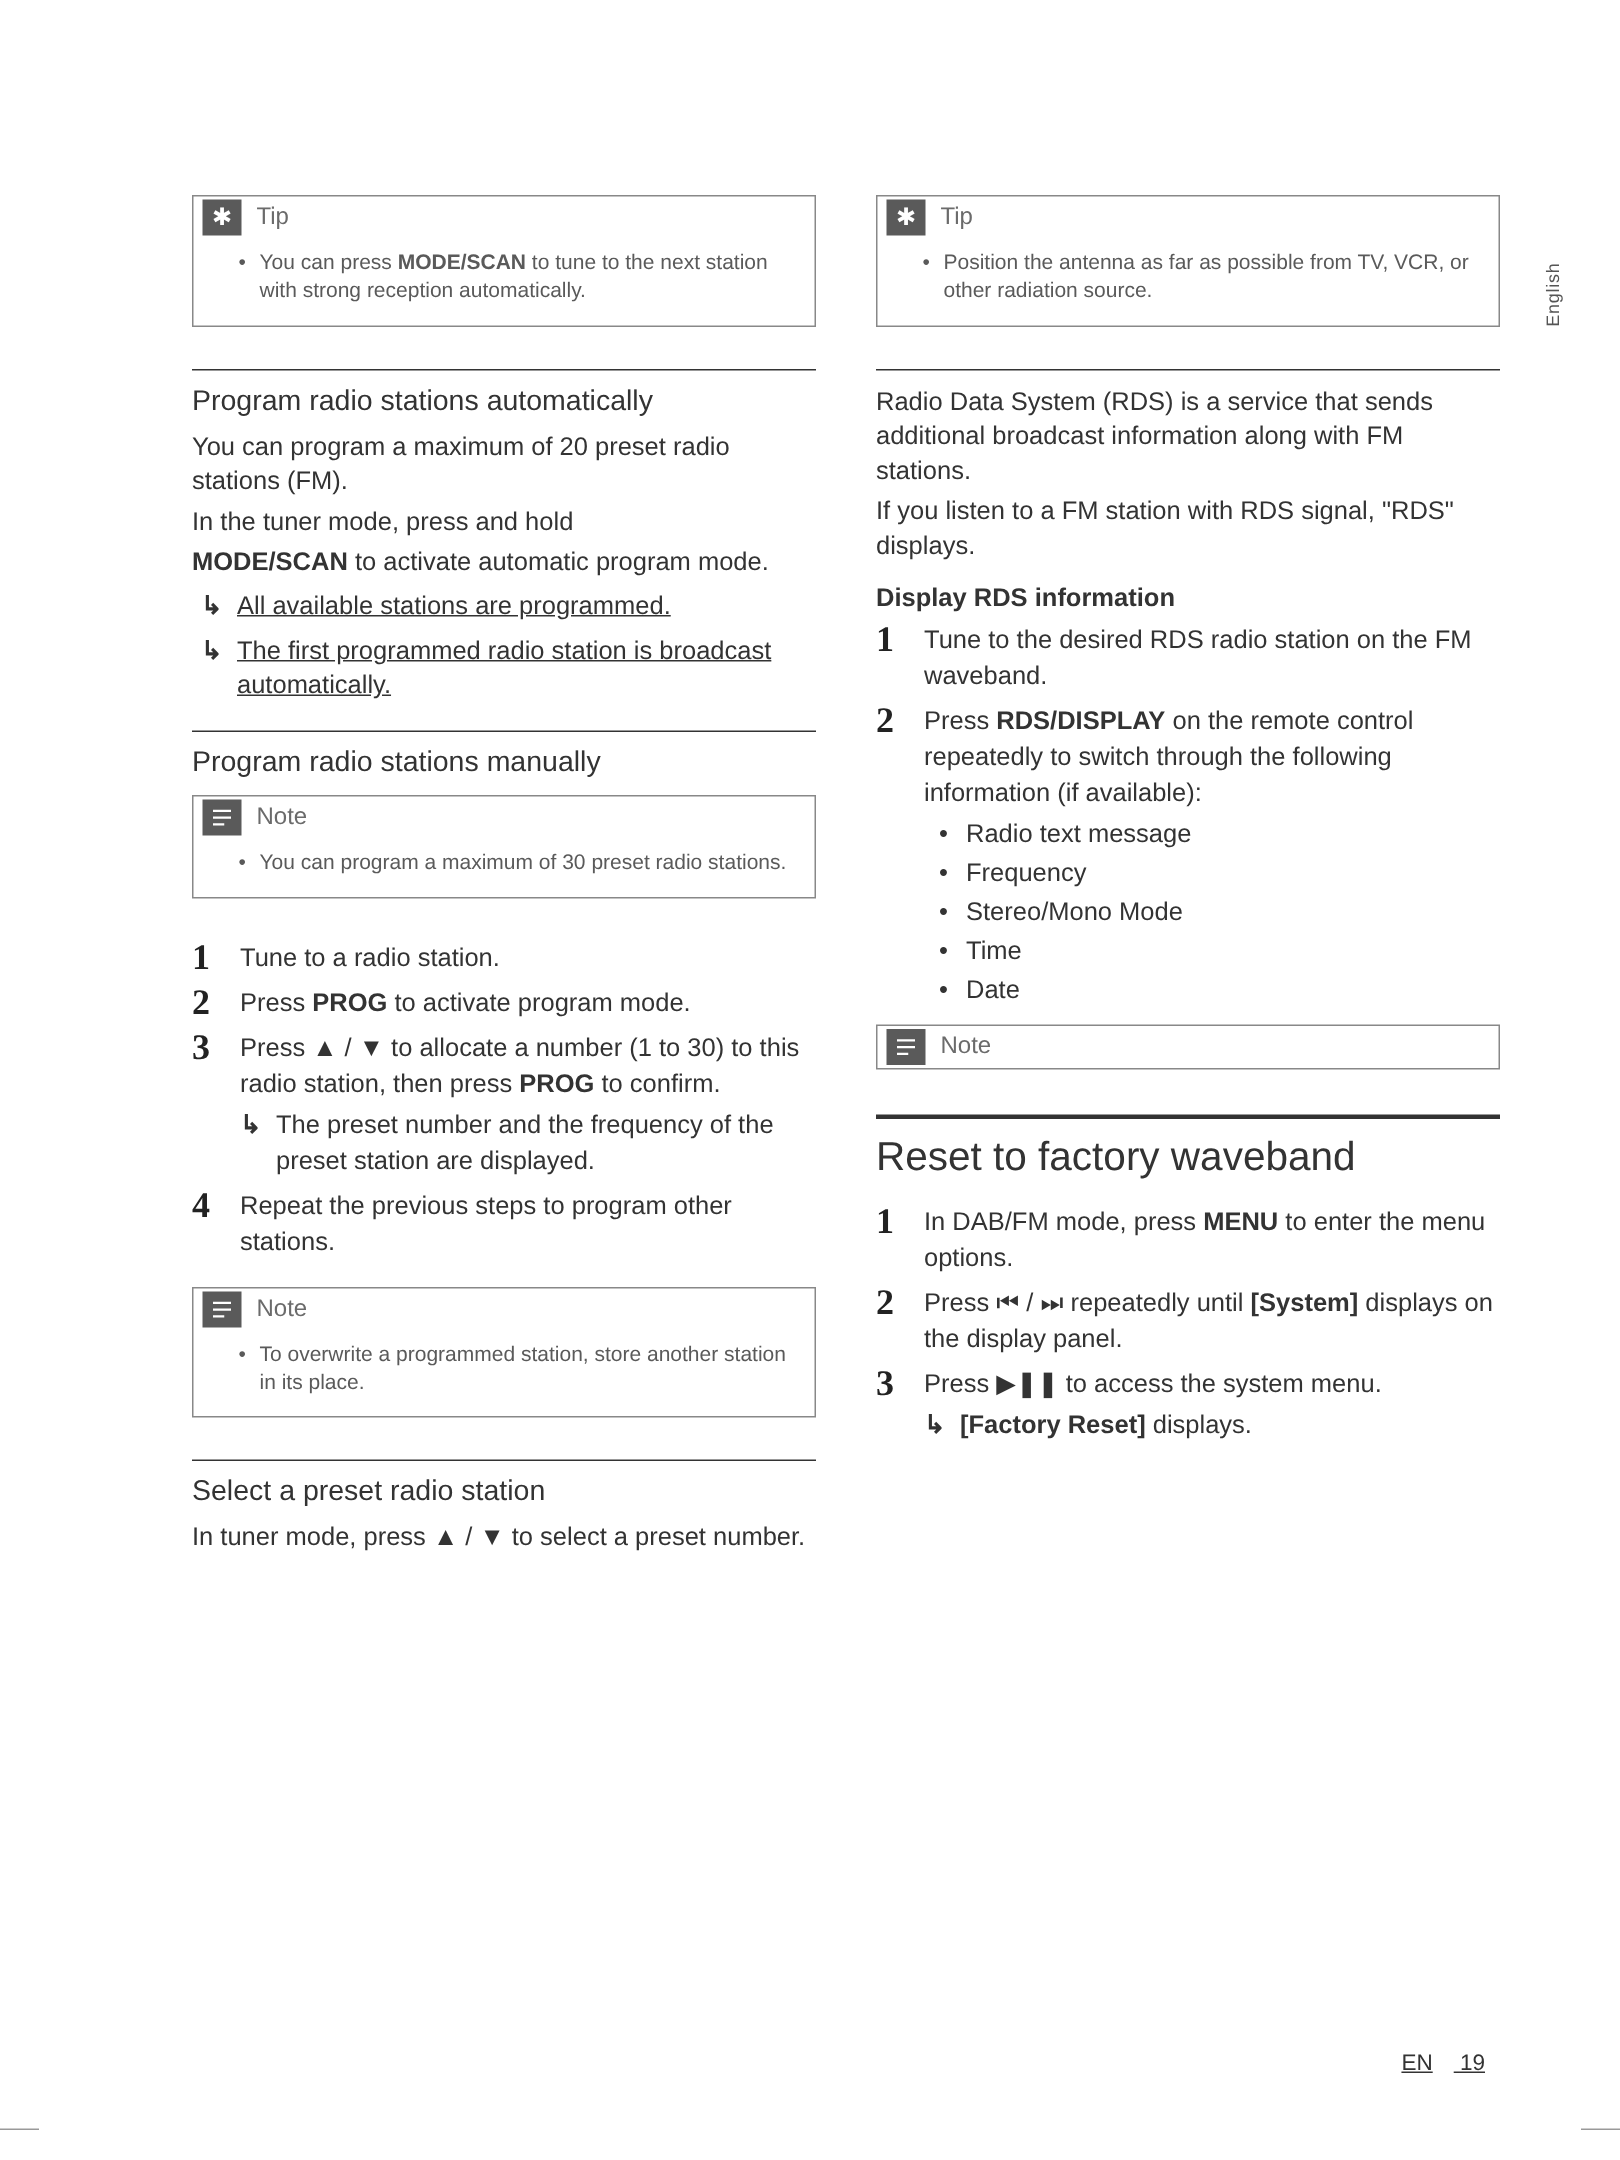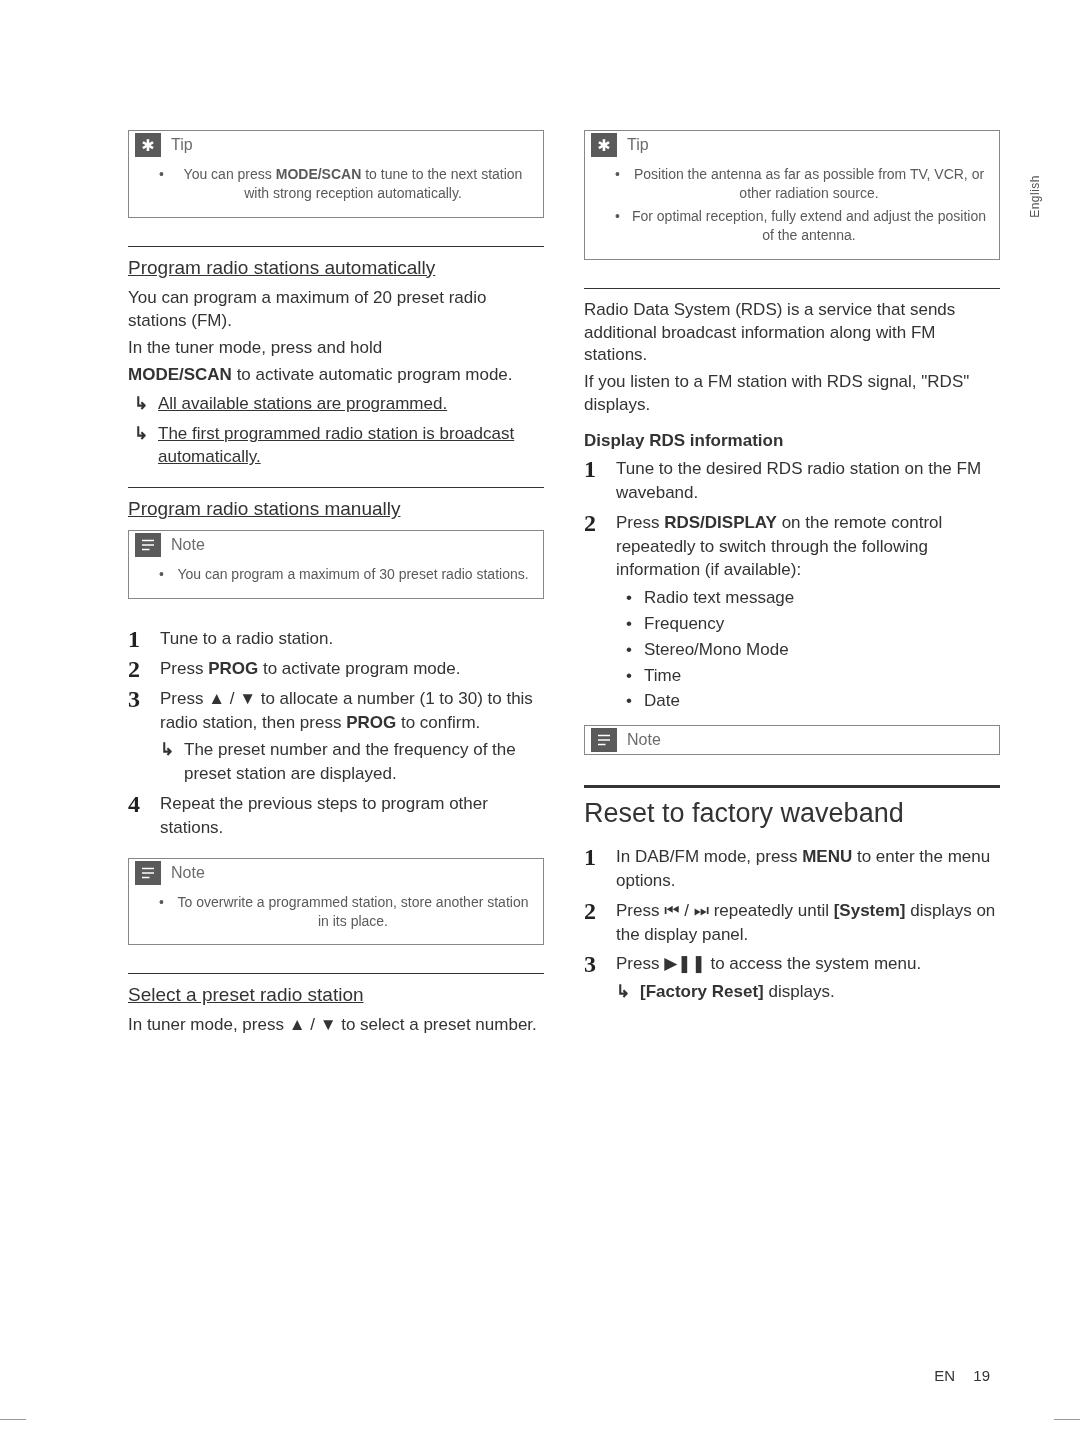--- a/index.html
+++ b/index.html
@@ -45,39 +45,38 @@
   .callout-title {
     color: #6b6b6b;
     font-size: 16px;
   }
   .callout-body {
     padding: 6px 10px 10px 30px;
     font-size: 14px;
     color: #5a5a5a;
     line-height: 1.35;
   }
-  .callout-body ul { list-style: none; text-align: center; }
+  .callout-body ul { list-style: none; }
   .callout-body li { position: relative; padding-left: 14px; margin-bottom: 4px; }
   .callout-body li::before {
     content: '•';
     position: absolute;
     left: 0;
   }
   
   .section-rule {
     border-top: 1px solid #333;
     margin: 18px 0 10px 0;
   }
   .section-rule.thick { border-top-width: 3px; }
   h2 {
     font-size: 19px;
     font-weight: normal;
     margin-bottom: 8px;
     color: #333;
-    text-decoration: underline;
   }
   h1 {
     font-size: 27px;
     font-weight: normal;
     margin-bottom: 16px;
     color: #333;
   }
   h3 {
     font-size: 17px;
     font-weight: bold;
@@ -175,20 +174,21 @@
     transform: rotate(180deg);
     letter-spacing: 0.5px;
   }
   
   .footer {
     position: absolute;
     bottom: 56px;
     right: 90px;
     font-size: 15px;
     color: #333;
+    text-decoration: underline;
   }
   .footer .lang { margin-right: 14px; }
   .crop-mark {
     position: absolute;
     width: 26px;
     border-top: 1px solid #999;
   }
   .crop-mark.bl { bottom: 20px; left: 0; }
   .crop-mark.br { bottom: 20px; right: 0; }
 </style>
@@ -279,21 +279,20 @@
   <div class="column">
 
     <div class="callout">
       <div class="callout-header">
         <span class="callout-icon">✱</span>
         <span class="callout-title">Tip</span>
       </div>
       <div class="callout-body">
           <ul>
             <li>Position the antenna as far as possible from TV, VCR, or other radiation source.</li>
-            <li>For optimal reception, fully extend and adjust the position of the antenna.</li>
           </ul>
         </div>
     </div>
 
     <div class="section-rule"></div>
     <p class="body">Radio Data System (RDS) is a service that sends additional broadcast information along with FM stations.</p>
     <p class="body">If you listen to a FM station with RDS signal, "RDS" displays.</p>
     <h3>Display RDS information</h3>
     <ol class="steps">
         <li>Tune to the desired RDS radio station on the FM waveband.</li>

